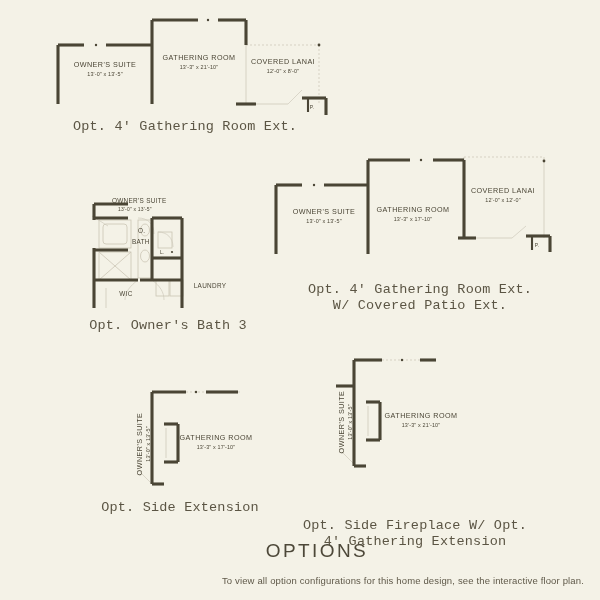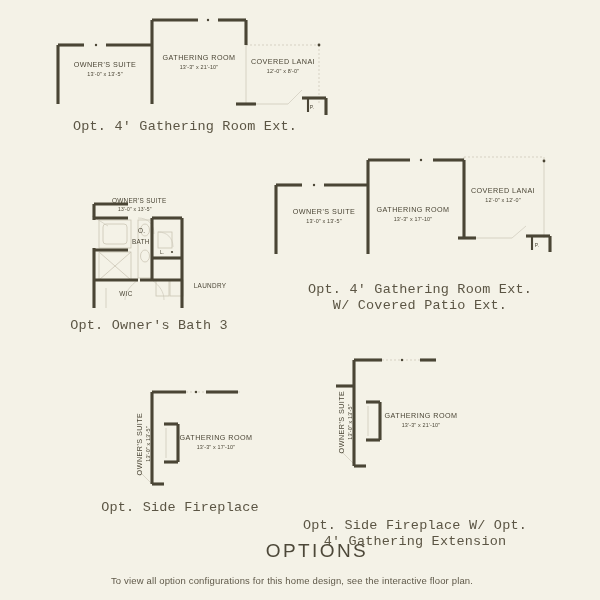--- a/index.html
+++ b/index.html
@@ -46,21 +46,21 @@
     font-size: 19px;
     letter-spacing: 2.4px;
     color: #4d4839;
     padding-left: 17px;
   }
   .footer-note {
     position: absolute;
     width: 584px;
     left: 0;
     top: 575px;
-    text-align: center;
+    text-align: right;
     font-size: 9.5px;
     letter-spacing: 0.15px;
     color: #5f5949;
   }
   text.room-name {
     font-family: "Liberation Sans", sans-serif;
     font-size: 7.2px;
     letter-spacing: 0.45px;
     fill: #4a4535;
   }
@@ -271,21 +271,21 @@
         <text class="room-tiny" x="50" y="48" text-anchor="start">BATH</text>
 
         <text class="room-micro" x="78" y="58" text-anchor="start">L.</text>
 
         <text class="room-tiny" x="44" y="100" text-anchor="middle">WIC</text>
 
         <text class="room-tiny" x="128" y="92" text-anchor="middle">LAUNDRY</text>
       </g>
     </svg>
   </div>
-  <div class="caption" style="left:24px; top:318px; width:250px;">Opt. Owner's Bath 3</div>
+  <div class="caption" style="left:43px; top:318px; width:250px;">Opt. Owner's Bath 3</div>
 
   <div class="plan" style="left:108px; top:388px;">
     <svg width="150" height="102" viewBox="0 0 150 102">
       <g>
         <path class="ghost-dash" d="M50 4 L132 4"></path>
         <path class="swing" d="M32 84 L44 96"></path>
       </g>
       <g>
         <path class="wall" d="M44 4 L44 96"></path>
         <path class="wall" d="M44 4 L78 4"></path>
@@ -300,21 +300,21 @@
       </g>
       <g>
         <text class="room-name" x="34" y="56" text-anchor="middle" transform="rotate(-90 34 56)">OWNER'S SUITE</text>
         <text class="room-dim" x="42" y="56" text-anchor="middle" transform="rotate(-90 42 56)">13'-0" x 13'-5"</text>
 
         <text class="room-name" x="108" y="52" text-anchor="middle">GATHERING ROOM</text>
         <text class="room-dim" x="108" y="61" text-anchor="middle">13'-3" x 17'-10"</text>
       </g>
     </svg>
   </div>
-  <div class="caption" style="left:60px; top:500px; width:240px;">Opt. Side Fireplace</div>
+  <div class="caption" style="left:60px; top:500px; width:240px;">Opt. Side Extension</div>
 
   <div class="plan" style="left:310px; top:352px;">
     <svg width="190" height="122" viewBox="0 0 190 122">
       <g>
         <path class="ghost-dash" d="M60 8 L126 8"></path>
         <path class="swing" d="M32 100 L46 114"></path>
       </g>
       <g>
         <path class="wall" d="M44 8 L44 114"></path>
         <path class="wall" d="M44 8 L72 8"></path>

